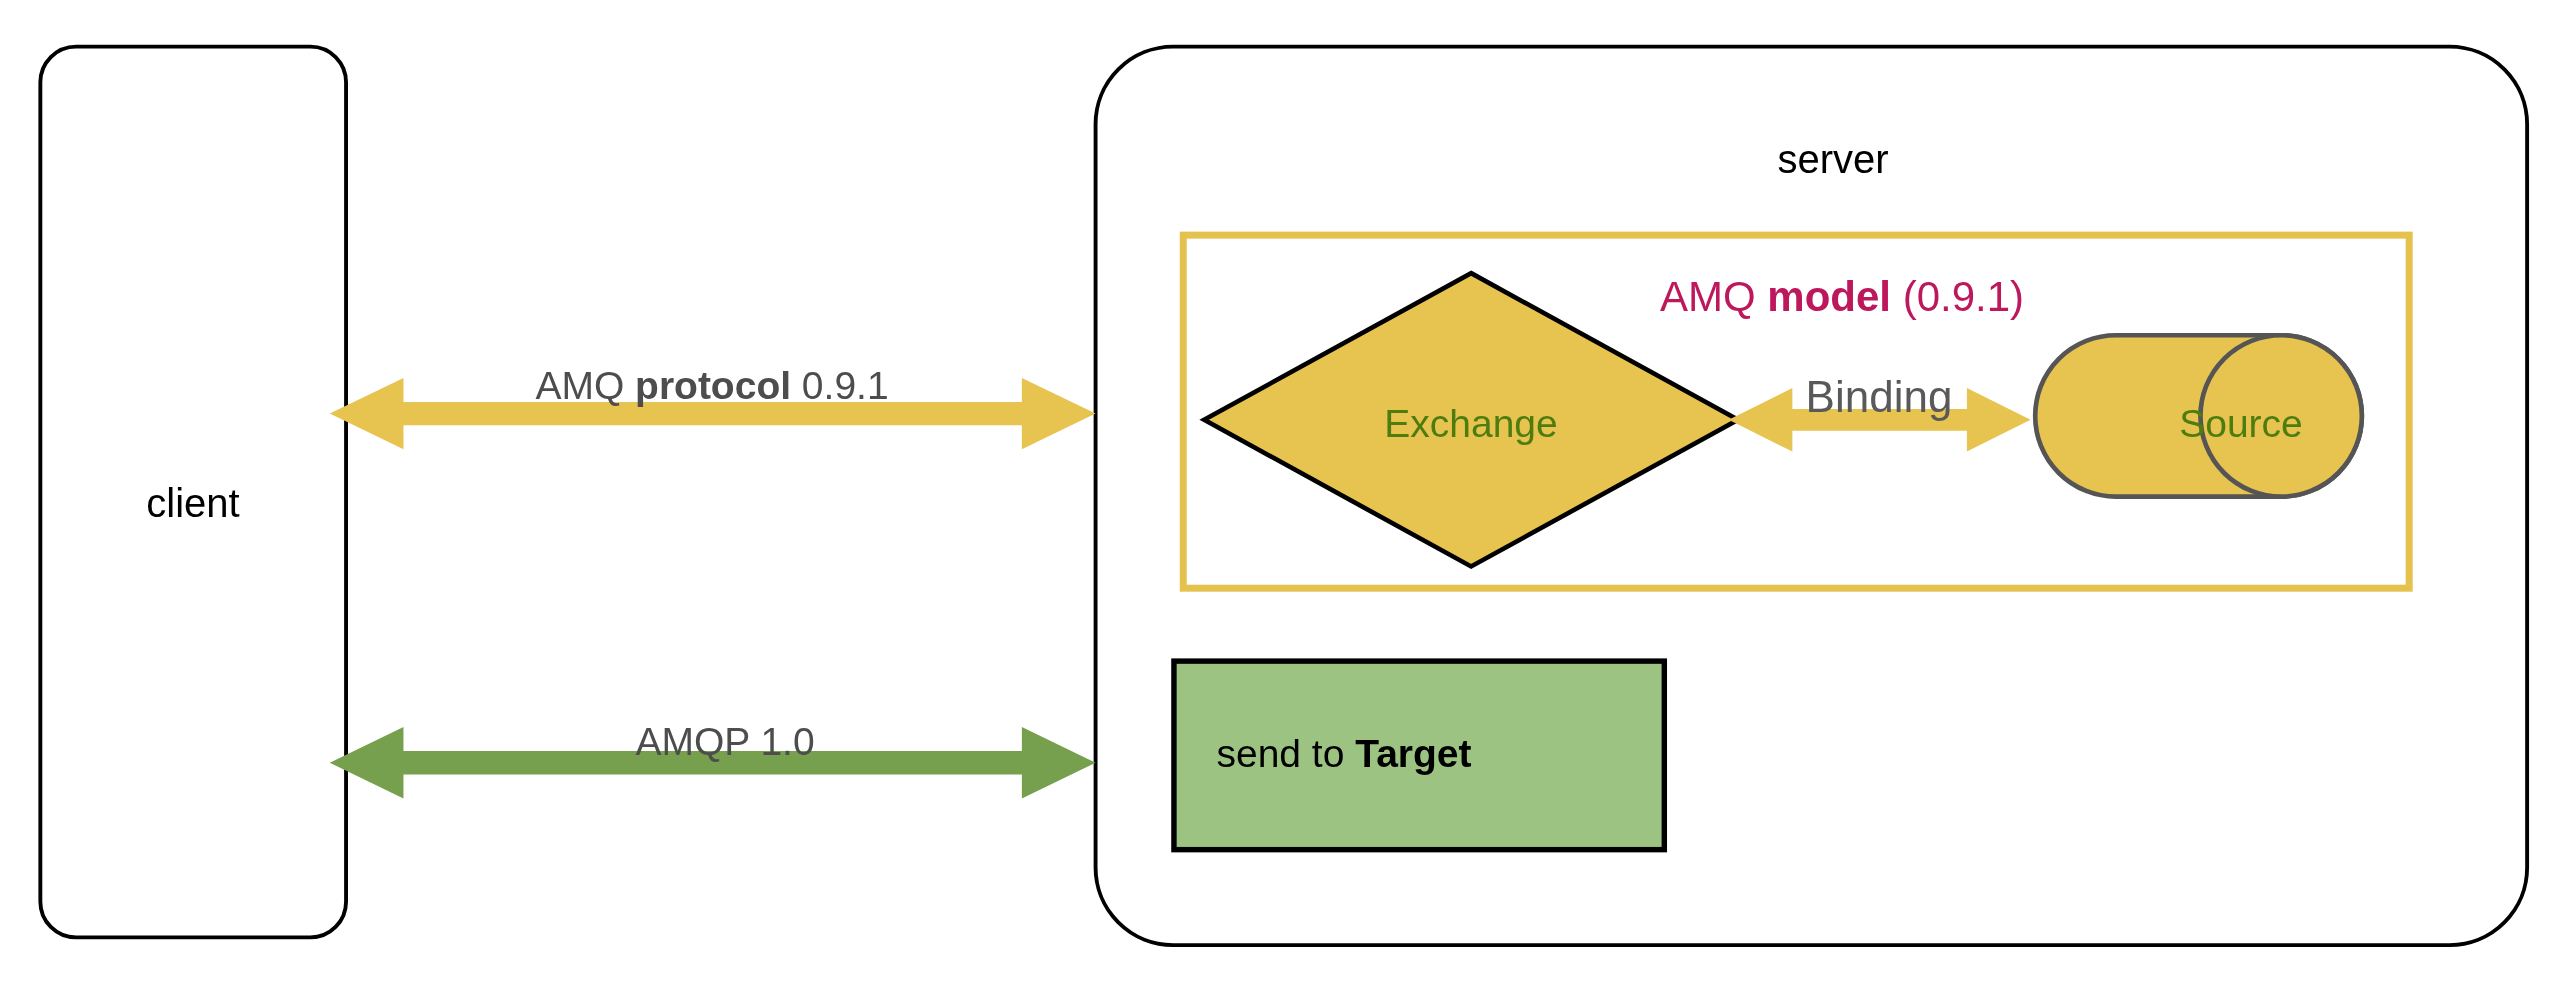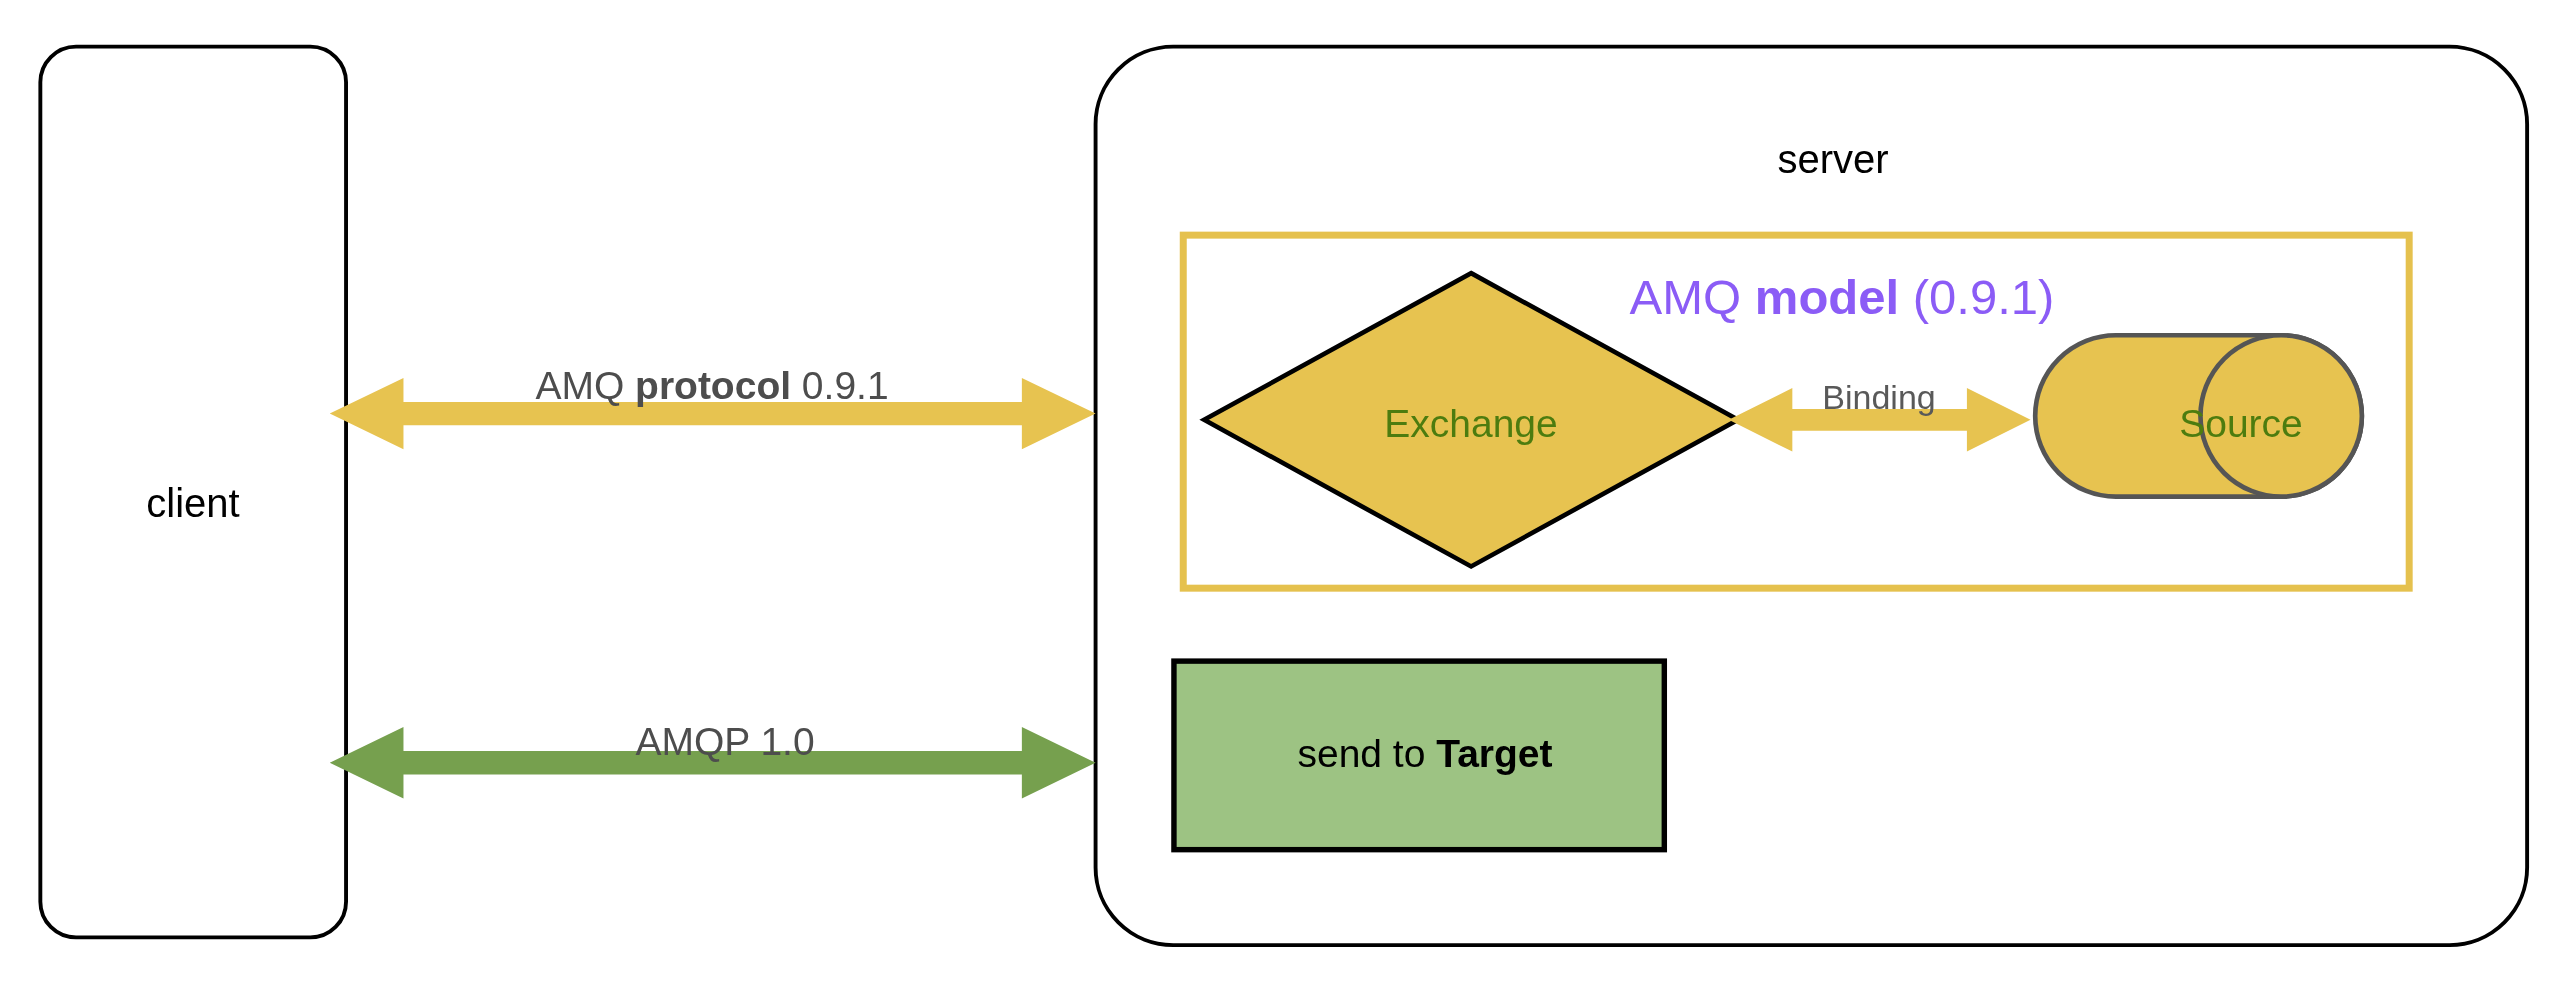--- a/index.html
+++ b/index.html
@@ -42,26 +42,26 @@
     font-size: 40px;
     color: #000000;
     margin-left: 22px;
   }
   .t-arrow {
     font-size: 39px;
     color: #4D4D4D;
     margin-top: 24px;
   }
   .t-binding {
-    font-size: 34px;
+    font-size: 44px;
     color: #595959;
   }
   .t-model {
-    font-size: 49px;
-    color: #8b5cf6;
+    font-size: 42px;
+    color: #be185d;
   }
   .t-shape {
     font-size: 39px;
     color: #4d7c0f;
   }
   .t-green {
     font-size: 39px;
     color: #000000;
     text-align: center;
   }
@@ -122,18 +122,18 @@
   <div class="lbl lbl-center t-model" style="left:1842px; top:297px;">
     <span>AMQ </span><span class="bold">model</span><span> (0.9.1)</span>
   </div>
 
   <div class="lbl lbl-center t-shape" style="left:1471px; top:424px;">Exchange</div>
 
   <div class="lbl lbl-center t-binding" style="left:1879px; top:397px;">Binding</div>
 
   <div class="lbl lbl-center t-shape" style="left:2241px; top:424px;">Source</div>
 
-  <div class="lbl lbl-center t-green" style="left:1425px; top:754px;">
+  <div class="lbl lbl-center t-green" style="left:1344px; top:754px;">
     <span class="line"><span>send to </span><span class="bold">Target</span></span>
   </div>
 
 </div>
 
 
 </body></html>

